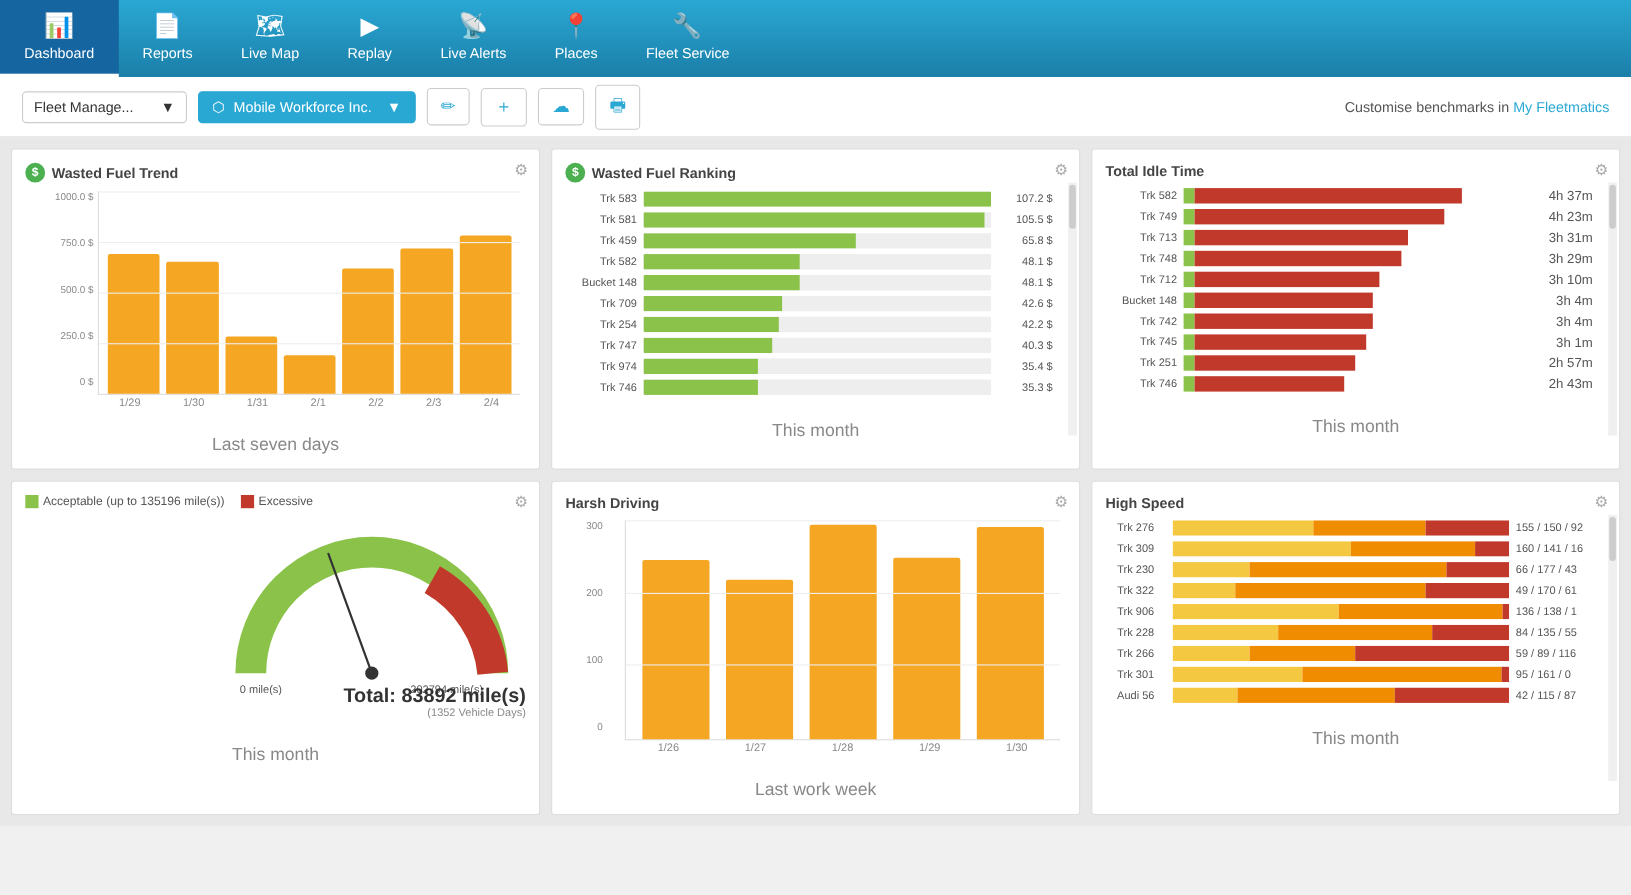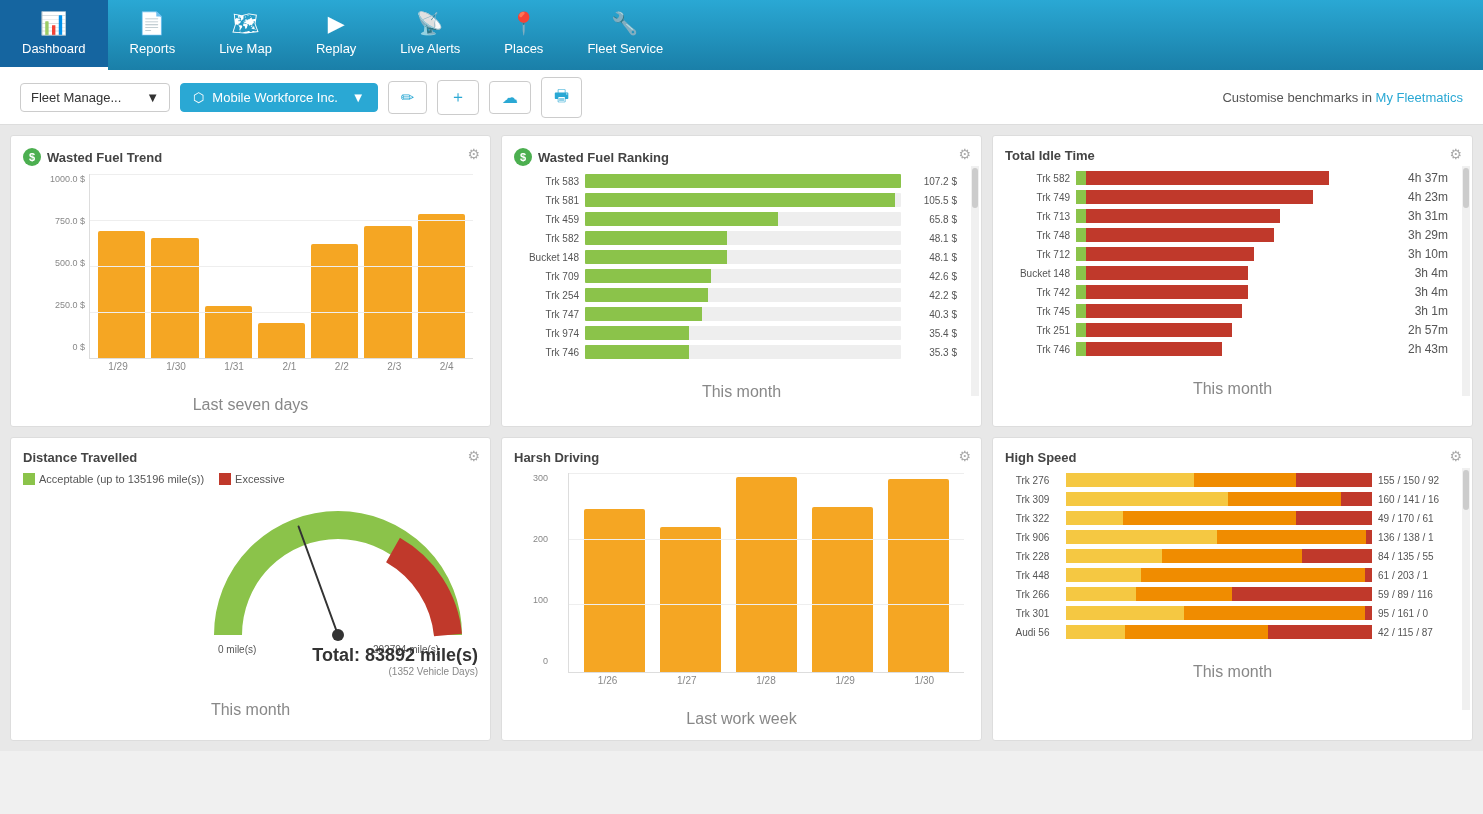--- a/index.html
+++ b/index.html
@@ -565,21 +565,20 @@
     </div>
       </div>
     <div style="position:absolute; right:2px; top:30px; bottom:30px; width:8px; background:#f0f0f0;">
       <div style="background:#ccc; width:6px; margin:2px 1px; border-radius:3px; height:40px;"></div>
     </div>
     <div class="widget-footer">This month</div>
   </div>
 
   <div class="widget">
     <span class="gear-icon">⚙</span>
-    <div class="widget-title">Distance Travelled</div>
     <div class="gauge-legend">
       <div class="legend-item">
         <span class="legend-dot-green"></span>
         <span>Acceptable (up to 135196 mile(s))</span>
       </div>
       <div class="legend-item">
         <span class="legend-dot-red"></span>
         <span>Excessive</span>
       </div>
     </div>
@@ -655,20 +654,29 @@
         <div class="speed-bar-row">
       <div class="speed-bar-label">Trk 309</div>
       <div class="speed-bar-track">
         <div class="speed-seg-yellow" style="width:53.06122448979592%"></div>
         <div class="speed-seg-orange" style="width:36.734693877551024%"></div>
         <div class="speed-seg-red" style="width:10.204081632653061%"></div>
       </div>
       <div class="speed-bar-value">160 / 141 / 16</div>
     </div>
         <div class="speed-bar-row">
+      <div class="speed-bar-label">Trk 230</div>
+      <div class="speed-bar-track">
+        <div class="speed-seg-yellow" style="width:22.916666666666664%"></div>
+        <div class="speed-seg-orange" style="width:58.333333333333336%"></div>
+        <div class="speed-seg-red" style="width:18.75%"></div>
+      </div>
+      <div class="speed-bar-value">66 / 177 / 43</div>
+    </div>
+        <div class="speed-bar-row">
       <div class="speed-bar-label">Trk 322</div>
       <div class="speed-bar-track">
         <div class="speed-seg-yellow" style="width:18.75%"></div>
         <div class="speed-seg-orange" style="width:56.25%"></div>
         <div class="speed-seg-red" style="width:25%"></div>
       </div>
       <div class="speed-bar-value">49 / 170 / 61</div>
     </div>
         <div class="speed-bar-row">
       <div class="speed-bar-label">Trk 906</div>
@@ -682,29 +690,20 @@
         <div class="speed-bar-row">
       <div class="speed-bar-label">Trk 228</div>
       <div class="speed-bar-track">
         <div class="speed-seg-yellow" style="width:31.25%"></div>
         <div class="speed-seg-orange" style="width:45.83333333333333%"></div>
         <div class="speed-seg-red" style="width:22.916666666666664%"></div>
       </div>
       <div class="speed-bar-value">84 / 135 / 55</div>
     </div>
         <div class="speed-bar-row">
-      <div class="speed-bar-label">Trk 448</div>
-      <div class="speed-bar-track">
-        <div class="speed-seg-yellow" style="width:24.444444444444443%"></div>
-        <div class="speed-seg-orange" style="width:73.33333333333333%"></div>
-        <div class="speed-seg-red" style="width:2.2222222222222223%"></div>
-      </div>
-      <div class="speed-bar-value">61 / 203 / 1</div>
-    </div>
-        <div class="speed-bar-row">
       <div class="speed-bar-label">Trk 266</div>
       <div class="speed-bar-track">
         <div class="speed-seg-yellow" style="width:22.916666666666664%"></div>
         <div class="speed-seg-orange" style="width:31.25%"></div>
         <div class="speed-seg-red" style="width:45.83333333333333%"></div>
       </div>
       <div class="speed-bar-value">59 / 89 / 116</div>
     </div>
         <div class="speed-bar-row">
       <div class="speed-bar-label">Trk 301</div>

